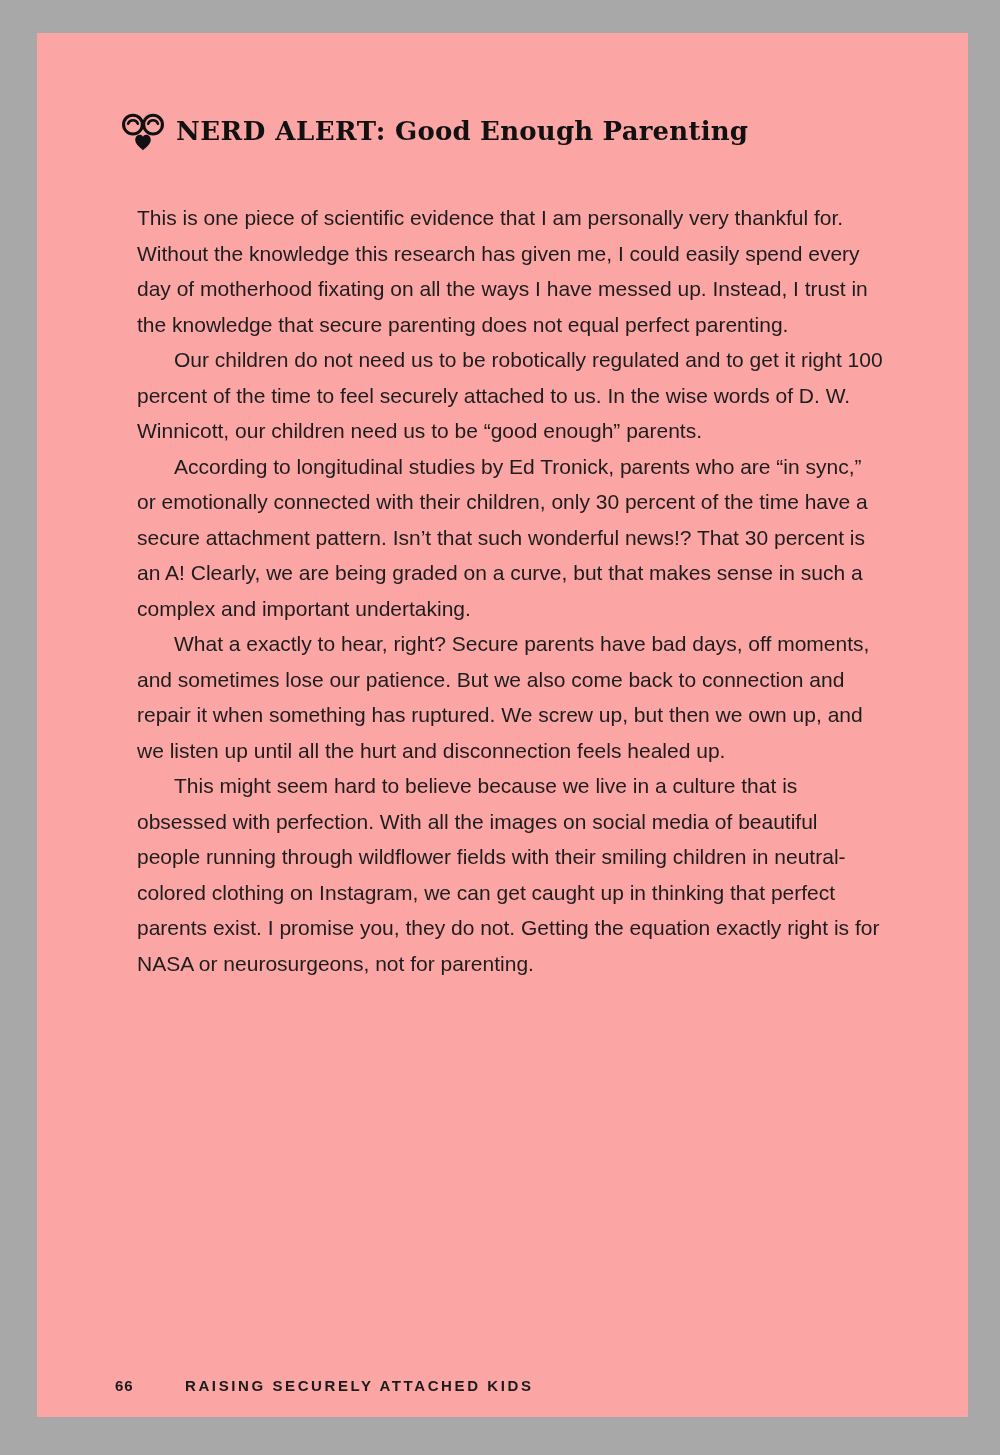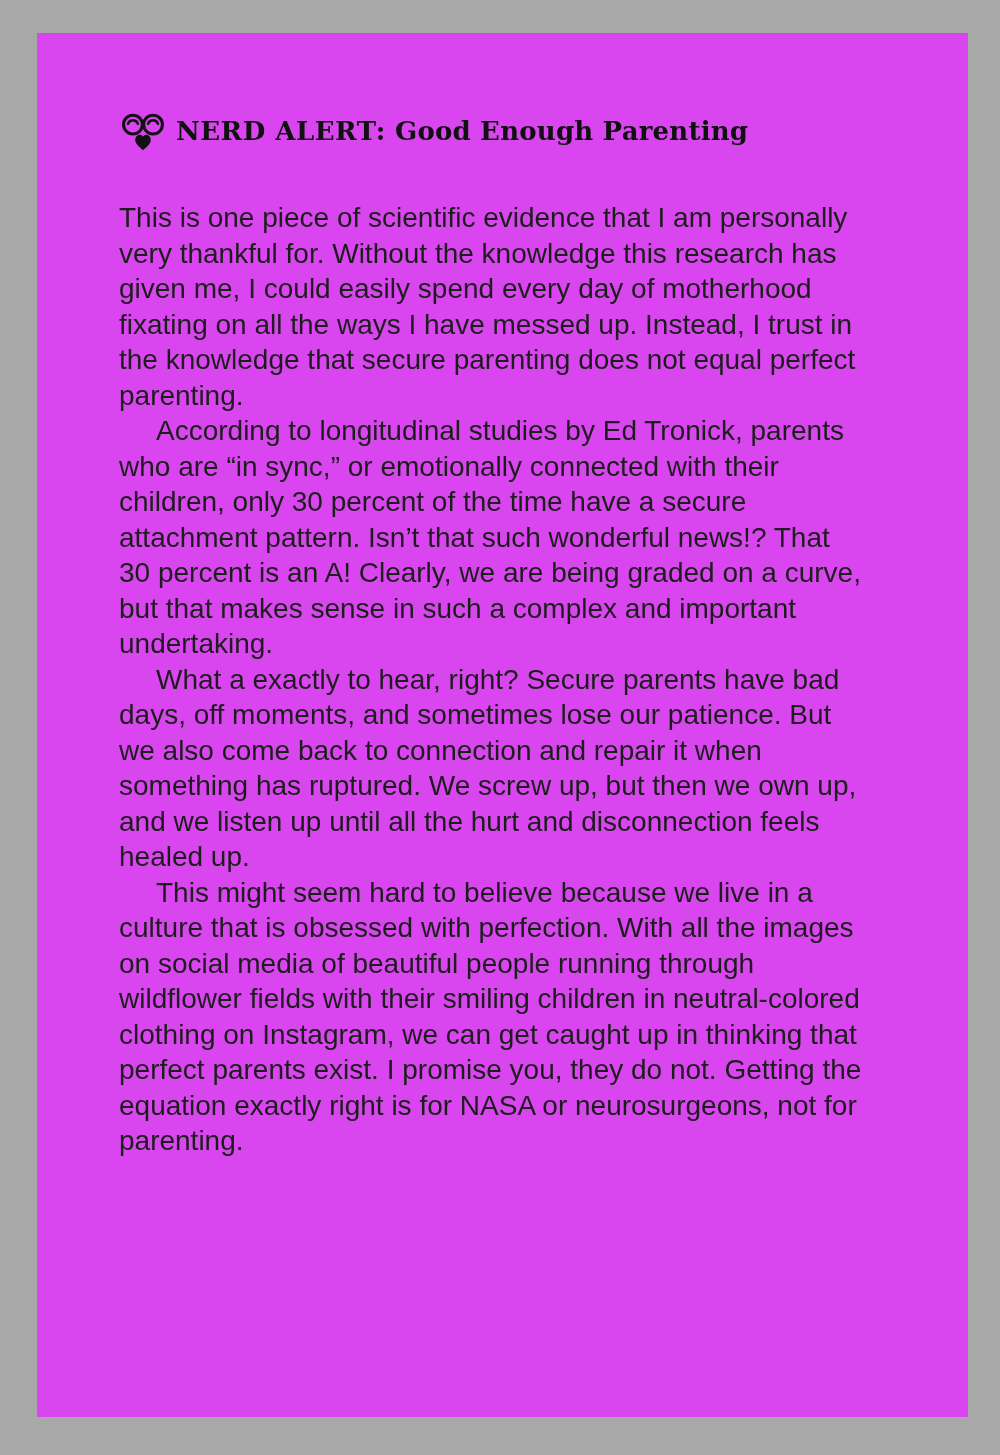--- a/index.html
+++ b/index.html
@@ -13,21 +13,21 @@
     font-family: "Liberation Sans", sans-serif;
     position: relative;
     overflow: hidden;
   }
   .page {
     position: absolute;
     left: 37px;
     top: 33px;
     width: 931px;
     height: 1384px;
-    background: #d946ef;
+    background: #fca5a5;
   }
   .header {
     position: absolute;
     left: 83px;
     top: 77px;
     display: flex;
     align-items: center;
     gap: 10px;
   }
   .header .icon {
@@ -48,24 +48,24 @@
     font-weight: bold;
     color: #111111;
     letter-spacing: 0.2px;
     white-space: nowrap;
   }
   .header h1 .alert {
     letter-spacing: 0.5px;
   }
   .body-text {
     position: absolute;
-    left: 82px;
+    left: 100px;
     top: 167px;
     width: 748px;
-    font-size: 28px;
+    font-size: 21px;
     line-height: 35.5px;
     color: #1d1d1d;
     letter-spacing: 0px;
   }
   .body-text p {
     margin: 0;
   }
   .body-text p.indent {
     text-indent: 37px;
   }
@@ -100,19 +100,23 @@
         <path d="M 8.6 15 A 5.8 5.8 0 0 1 19.4 15" fill="none" stroke="#111111" stroke-width="2.8" stroke-linecap="round"></path>
         <path d="M 30.6 15 A 5.8 5.8 0 0 1 41.4 15" fill="none" stroke="#111111" stroke-width="2.8" stroke-linecap="round"></path>
         <path d="M25 44 C21.5 40.5 16.5 37.5 16.5 32.5 C16.5 29 19 27 21.7 27 C23.2 27 24.5 27.9 25 29.4 C25.5 27.9 26.8 27 28.3 27 C31 27 33.5 29 33.5 32.5 C33.5 37.5 28.5 40.5 25 44 Z" fill="#111111"></path>
       </svg>
     </span>
     <h1><span class="alert">NERD ALERT:</span> <span class="title-rest">Good Enough Parenting</span></h1>
   </div>
 
   <div class="body-text">
       <p>This is one piece of scientific evidence that I am personally very thankful for. Without the knowledge this research has given me, I could easily spend every day of motherhood fixating on all the ways I have messed up. Instead, I trust in the knowledge that secure parenting does not equal perfect parenting.</p>
+      <p class="indent">Our children do not need us to be robotically regulated and to get it right 100 percent of the time to feel securely attached to us. In the wise words of D. W. Winnicott, our children need us to be “good enough” parents.</p>
       <p class="indent">According to longitudinal studies by Ed Tronick, parents who are “in sync,” or emotionally connected with their children, only 30 percent of the time have a secure attachment pattern. Isn’t that such wonderful news!? That 30 percent is an A! Clearly, we are being graded on a curve, but that makes sense in such a complex and important undertaking.</p>
       <p class="indent">What a exactly to hear, right? Secure parents have bad days, off moments, and sometimes lose our patience. But we also come back to connection and repair it when something has ruptured. We screw up, but then we own up, and we listen up until all the hurt and disconnection feels healed up.</p>
       <p class="indent">This might seem hard to believe because we live in a culture that is obsessed with perfection. With all the images on social media of beautiful people running through wildflower fields with their smiling children in neutral-colored clothing on Instagram, we can get caught up in thinking that perfect parents exist. I promise you, they do not. Getting the equation exactly right is for NASA or neurosurgeons, not for parenting.</p>
     </div>
 
+  <div class="footer">
+    <span class="pagenum">66</span><span class="running">RAISING SECURELY ATTACHED KIDS</span>
+  </div>
 
 </div>
 
 </body></html>

